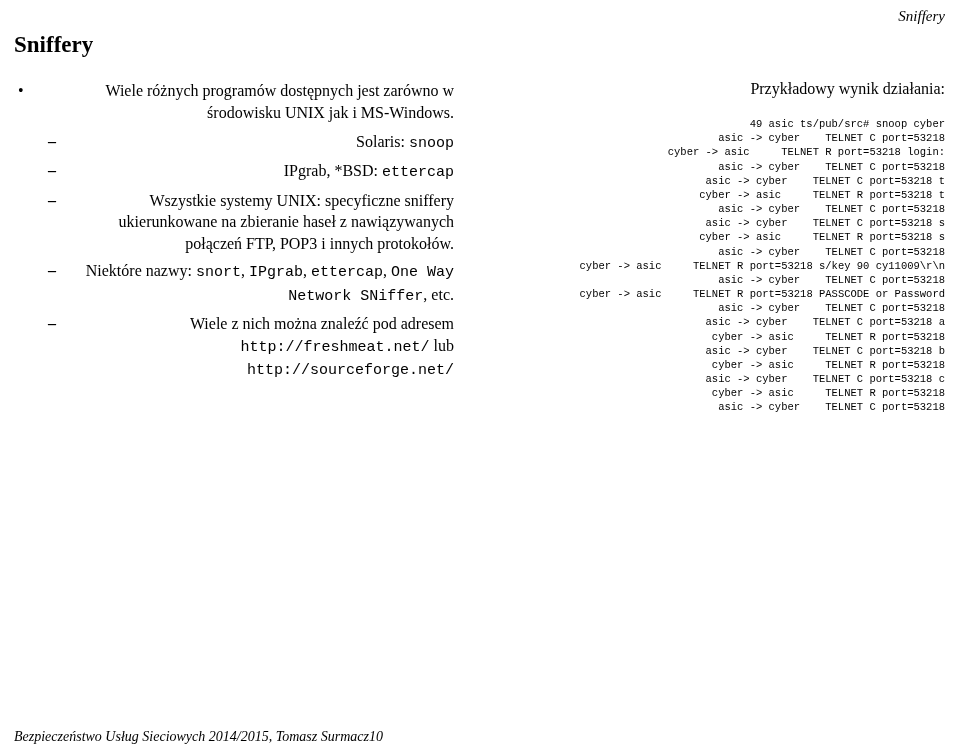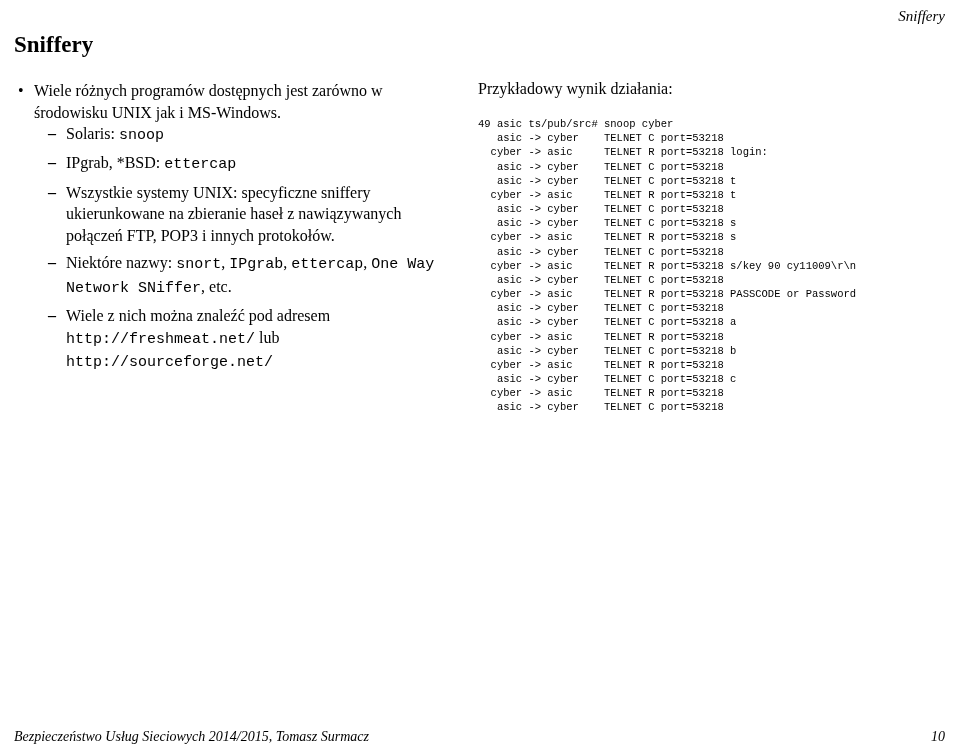--- a/index.html
+++ b/index.html
@@ -25,39 +25,40 @@
     font-size: 23px;
   }
   .content {
     position: absolute;
     top: 80px;
     left: 14px;
     right: 14px;
     display: flex;
     flex-direction: row;
     gap: 24px;
+    text-align: right;
   }
   .left-col { width: 440px; }
   .right-col { flex: 1; }
   ul { list-style: none; }
   .bullet-list > li {
     position: relative;
     padding-left: 20px;
     margin-bottom: 6px;
     font-size: 16px;
     line-height: 1.35;
   }
   .bullet-list > li::before {
     content: "•";
     position: absolute;
     left: 4px;
     top: 0;
   }
   .dash-list {
-    margin-top: 0;
+    margin-top: 8px;
   }
   .dash-list > li {
     position: relative;
     padding-left: 32px;
     margin-bottom: 6px;
     font-size: 16px;
     line-height: 1.35;
   }
   .dash-list > li::before {
     content: "–";
@@ -77,21 +78,20 @@
     line-height: 1.35;
     white-space: pre;
     margin-top: 19px;
   }
   .footer {
     position: absolute;
     bottom: 10px;
     left: 14px;
     right: 14px;
     display: flex;
-    justify-content: space-between;
     font-style: italic;
     font-size: 14px;
   }
 </style>
 </head>
 <body>
 
 <div class="header-right">Sniffery</div>
 
 <div class="page-title">Sniffery</div>

